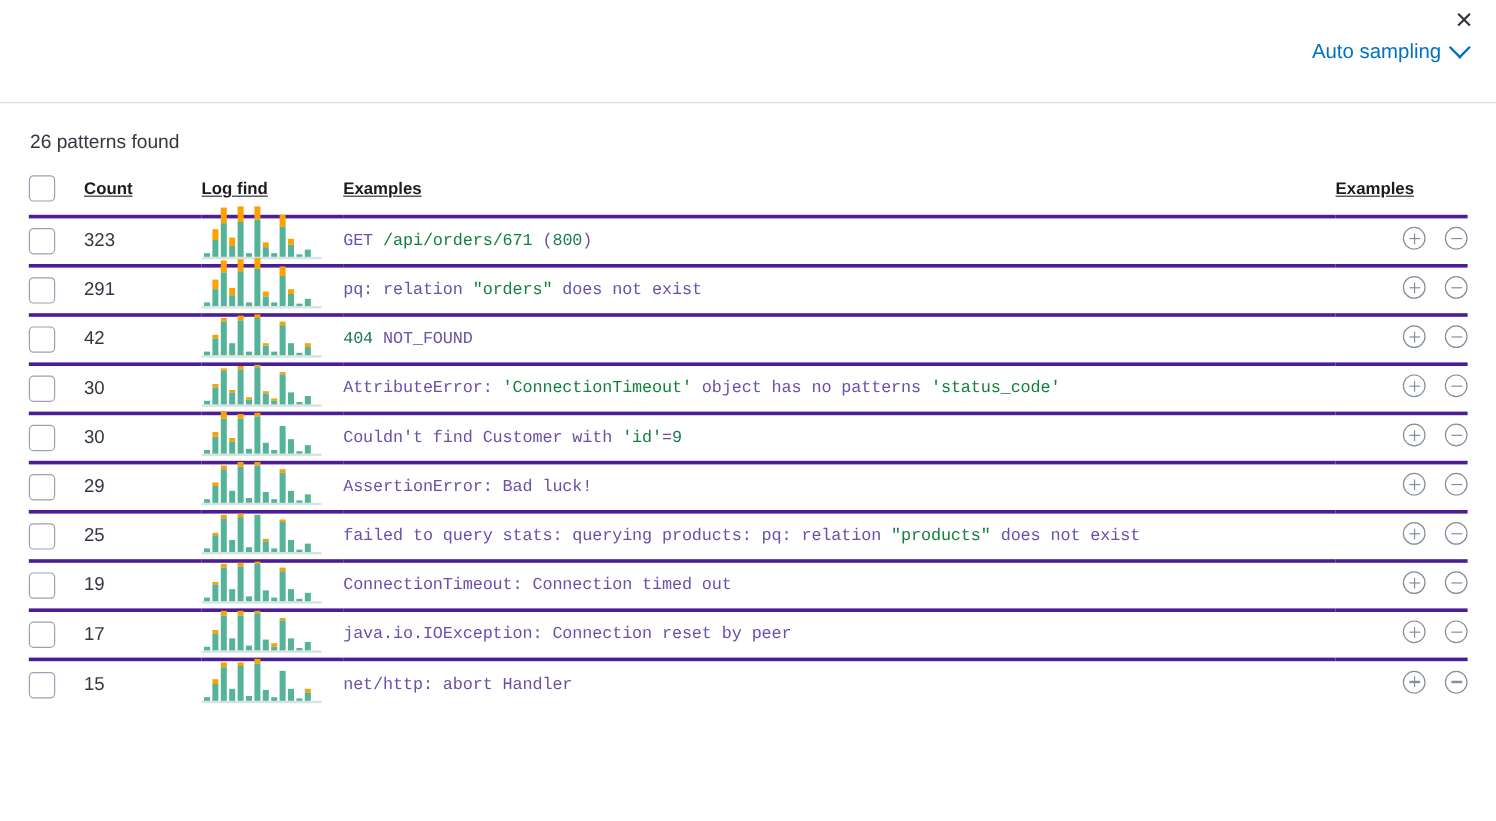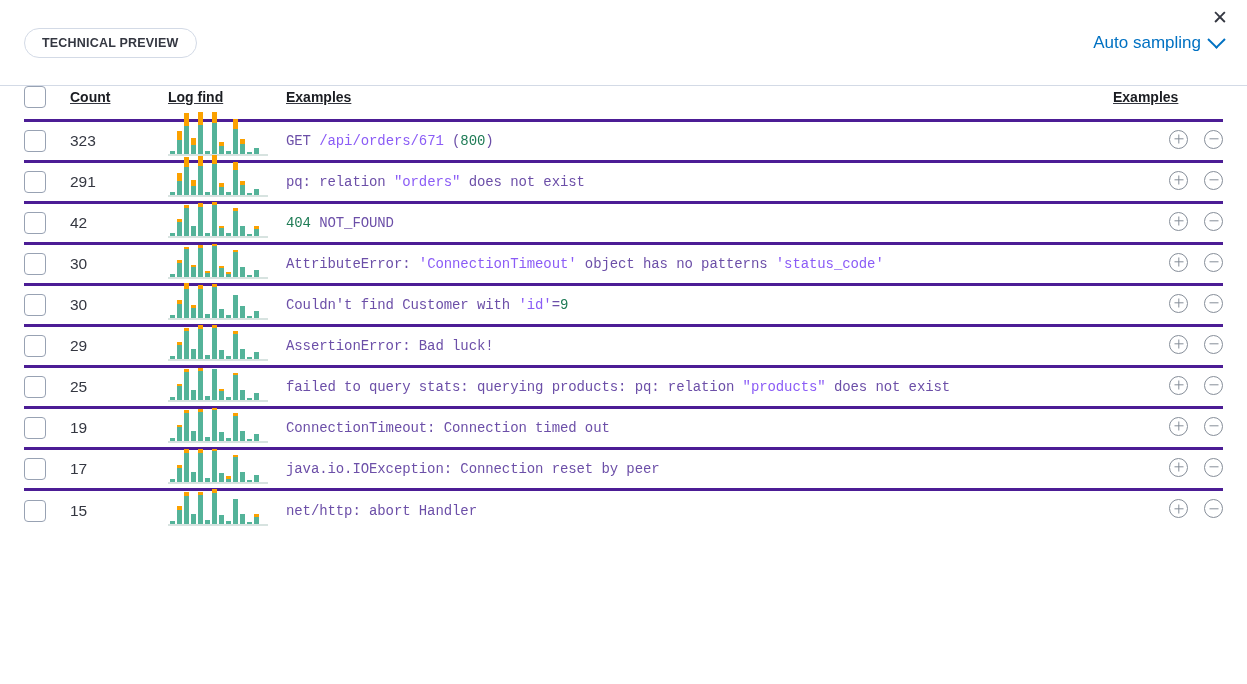--- a/index.html
+++ b/index.html
@@ -146,21 +146,21 @@
   .seg-teal   { background: #54B399; width: 100%; }
 
   
   .example-cell {
     font-family: "Liberation Mono", monospace;
     font-size: 14px;
     color: #6C4FA8;
     white-space: nowrap;
     letter-spacing: -0.1px;
   }
-  .tok-str { color: #8b5cf6; }
+  .tok-str { color: #15803d; }
   .tok-num { color: #1E7B55; }
 
   
   .actions-cell { text-align: right; padding-right: 2px; }
   .action-icons {
     display: inline-flex;
     gap: 16px;
     align-items: center;
     justify-content: flex-end;
   }
@@ -236,33 +236,33 @@
     font-weight: 700;
     text-decoration: underline;
     text-underline-offset: 3px;
   }
 </style>
 </head>
 <body>
 
 <div class="flyout-header">
   <div class="header-left">
-    <div class="preview-badge">TECHNICAL PREVIEW</div>
   </div>
   <div class="header-right">
     <div class="sampling-control">
       <span>Auto sampling</span>
       <span class="chev"></span>
     </div>
   </div>
   <div class="close-btn">✕</div>
 </div>
 
 <div class="flyout-body">
 
+  <div class="patterns-found">26 patterns found</div>
 
   <table class="patterns-table">
     <colgroup>
       <col class="col-check">
         <col class="col-count">
         <col class="col-rate">
         <col class="col-ex">
         <col class="col-act">
     </colgroup>
     <thead>

